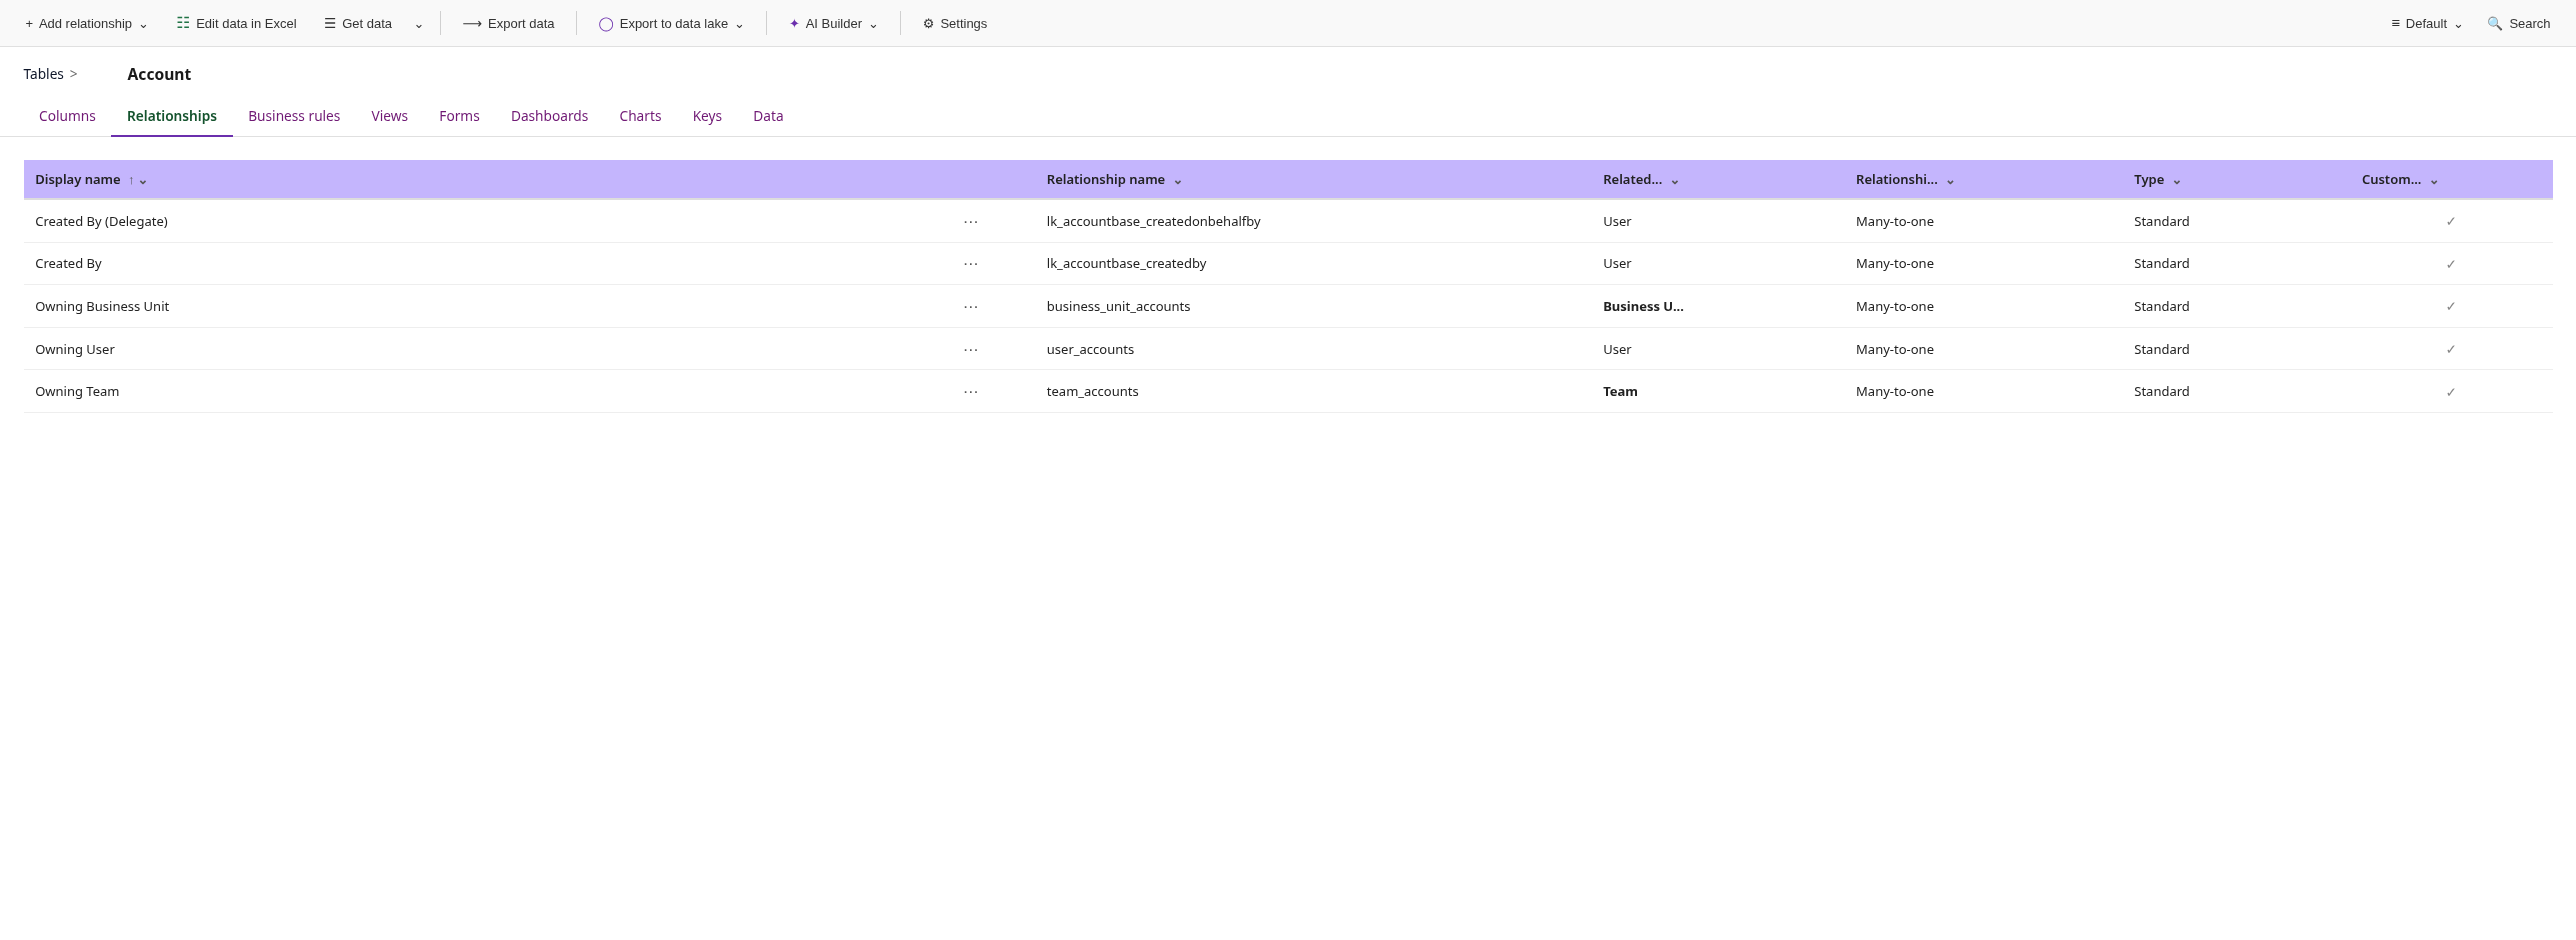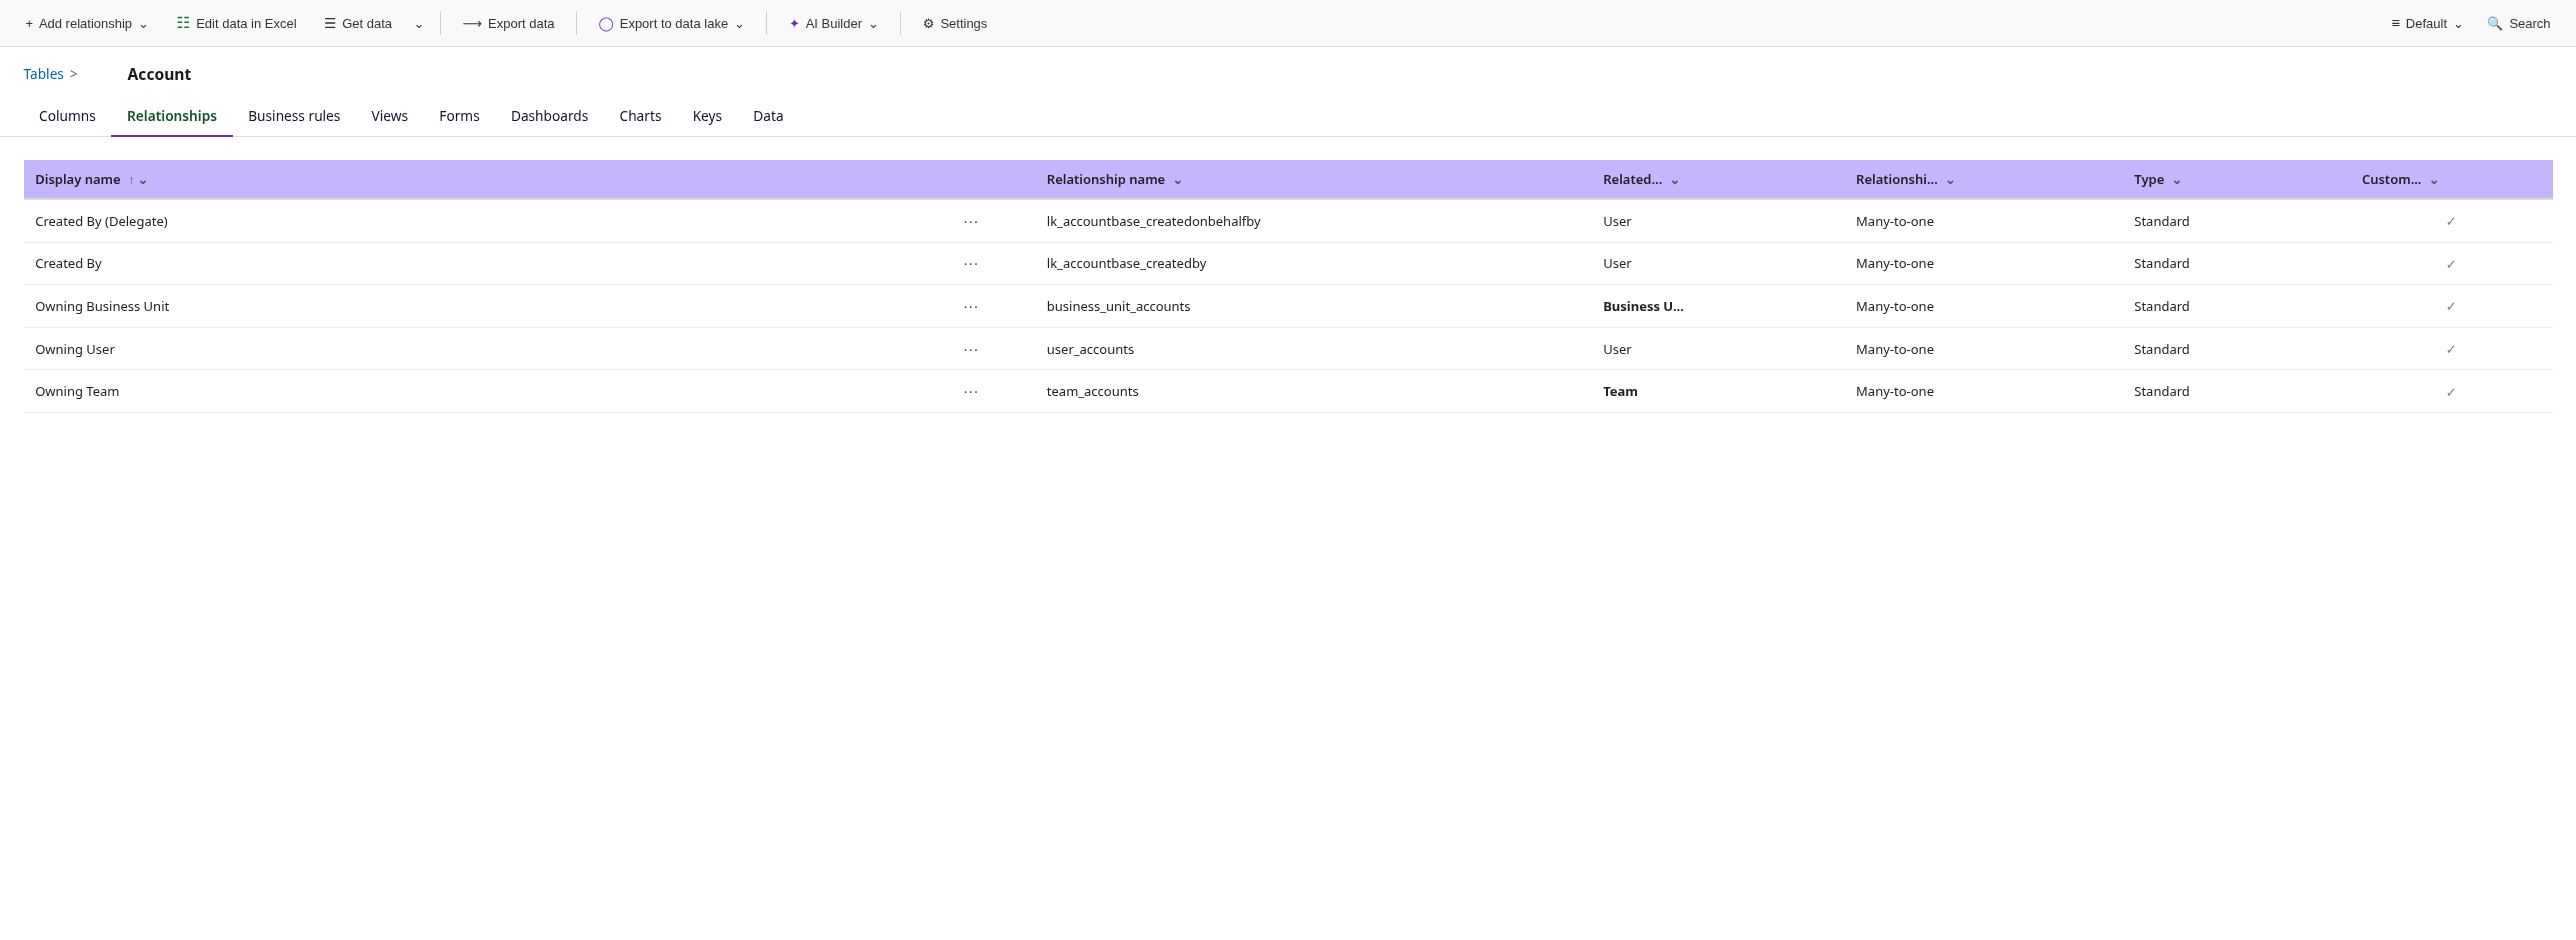--- a/index.html
+++ b/index.html
@@ -70,40 +70,40 @@
 
     
     .breadcrumb {
       display: flex;
       align-items: center;
       padding: 15.6px 23.5px 0;
       gap: 5.9px;
       font-size: 13.7px;
     }
     .breadcrumb-link {
-      color: #0369a1;
+      color: #0f172a;
       cursor: pointer;
     }
     .breadcrumb-sep { color: #6b6b6b; }
     .breadcrumb-current { font-weight: 700; color: #1a1a1a; font-size: 15.6px; margin-left: 44px; }
 
     
     .tabs {
       display: flex;
       align-items: center;
       padding: 0 23.5px;
       margin-top: 11.7px;
       border-bottom: 1px solid #e0e0e0;
       gap: 0;
     }
     .tab {
       padding: 9.8px 15.6px;
       font-size: 13.7px;
       cursor: pointer;
-      color: #0f172a;
+      color: #701a75;
       border-bottom: 2px solid transparent;
       margin-bottom: -1px;
       white-space: nowrap;
     }
     .tab.active {
       color: #14532d;
       border-bottom: 2px solid #6b2fad;
       font-weight: 600;
     }
 

